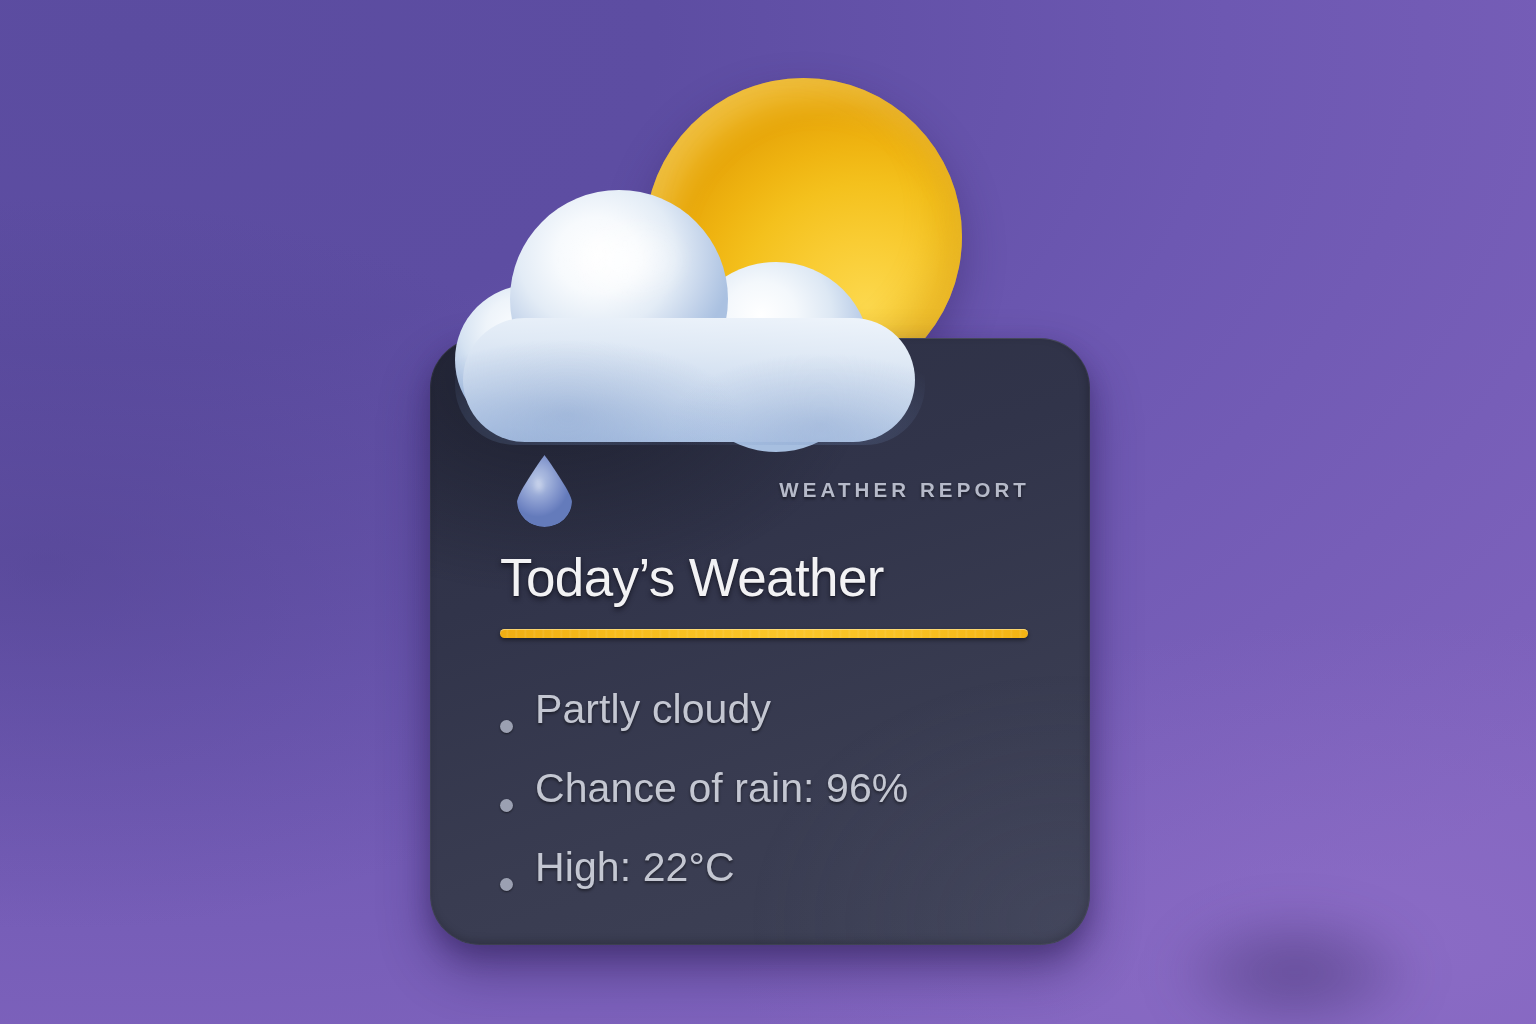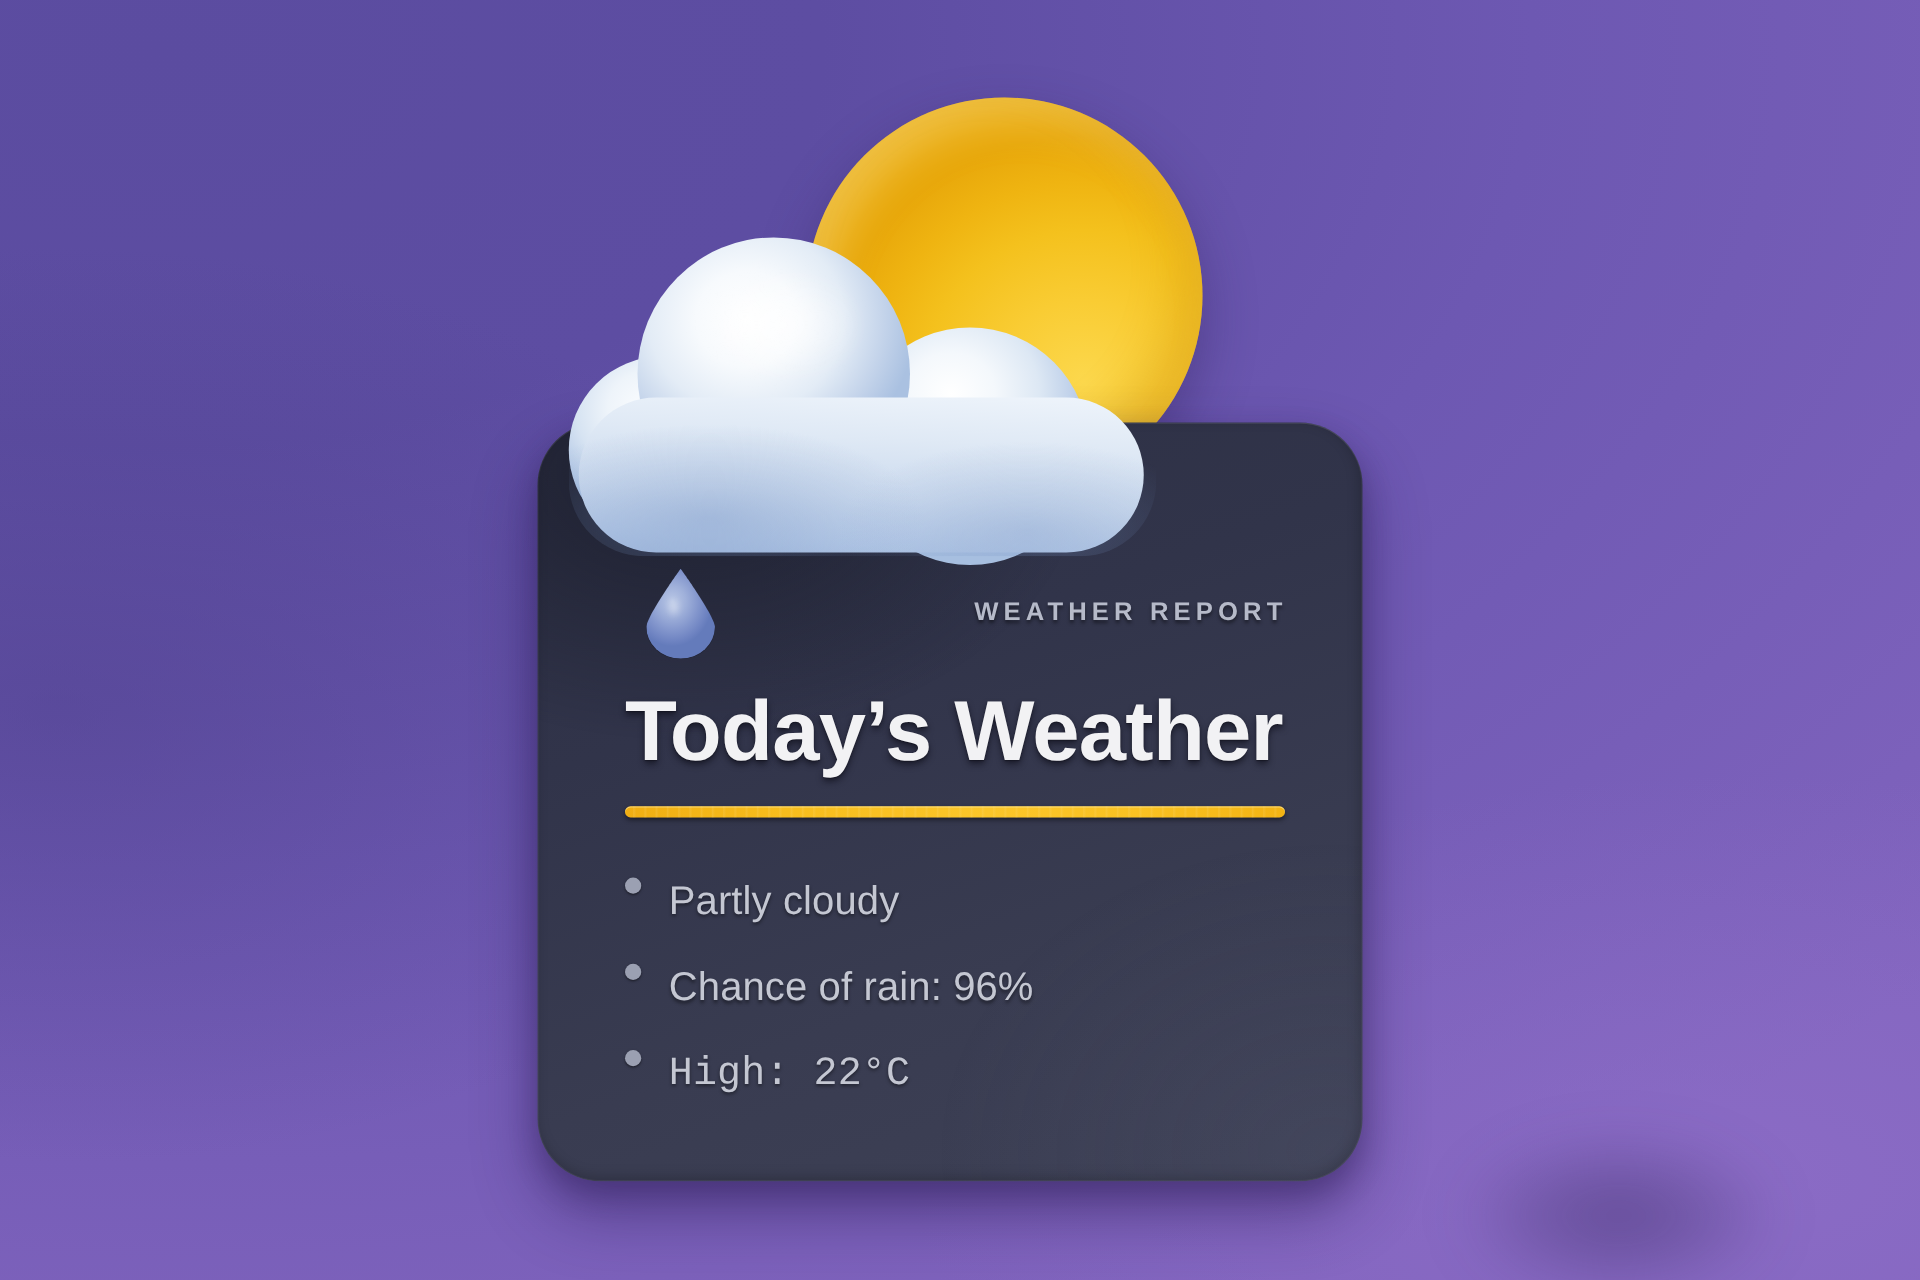--- a/index.html
+++ b/index.html
@@ -109,23 +109,23 @@
     letter-spacing: 4.1px;
     color: #b6bac9;
     text-shadow: 0 2px 3px rgba(0,0,0,0.45);
     margin: 0 0 48px 0;
     white-space: nowrap;
   }
 
   
   .title {
     margin: 0;
-    font-size: 68px;
+    font-size: 53px;
     line-height: 1.04;
-    font-weight: 700;
+    font-weight: 400;
     letter-spacing: -0.6px;
     color: #f2f2f4;
     text-shadow:
       0 3px 5px rgba(12,12,22,0.60),
       0 1px 1px rgba(12,12,22,0.50);
     white-space: nowrap;
   }
 
   
   .rule {
@@ -153,30 +153,30 @@
   }
 
   
   .bullets {
     list-style: none;
     margin: 48px 0 0 0;
     padding: 0;
   }
   .bullets li {
     display: flex;
-    align-items: flex-start;
+    align-items: flex-end;
     margin-bottom: 32px;
     color: #c4c7d2;
-    font-size: 32px;
+    font-size: 41px;
     font-weight: 400;
     letter-spacing: 0.1px;
     text-shadow: 0 2px 3px rgba(0,0,0,0.45);
     white-space: nowrap;
   }
-  .bullets li:last-child { margin-bottom: 0; font-family: Liberation Mono, monospace; }
+  .bullets li:last-child { margin-bottom: 0; }
   .dot {
     width: 13px;
     height: 13px;
     border-radius: 50%;
     background: #9ba0b2;
     margin-right: 22px;
     flex: 0 0 auto;
     box-shadow: 0 1px 2px rgba(0,0,0,0.5);
   }
 

